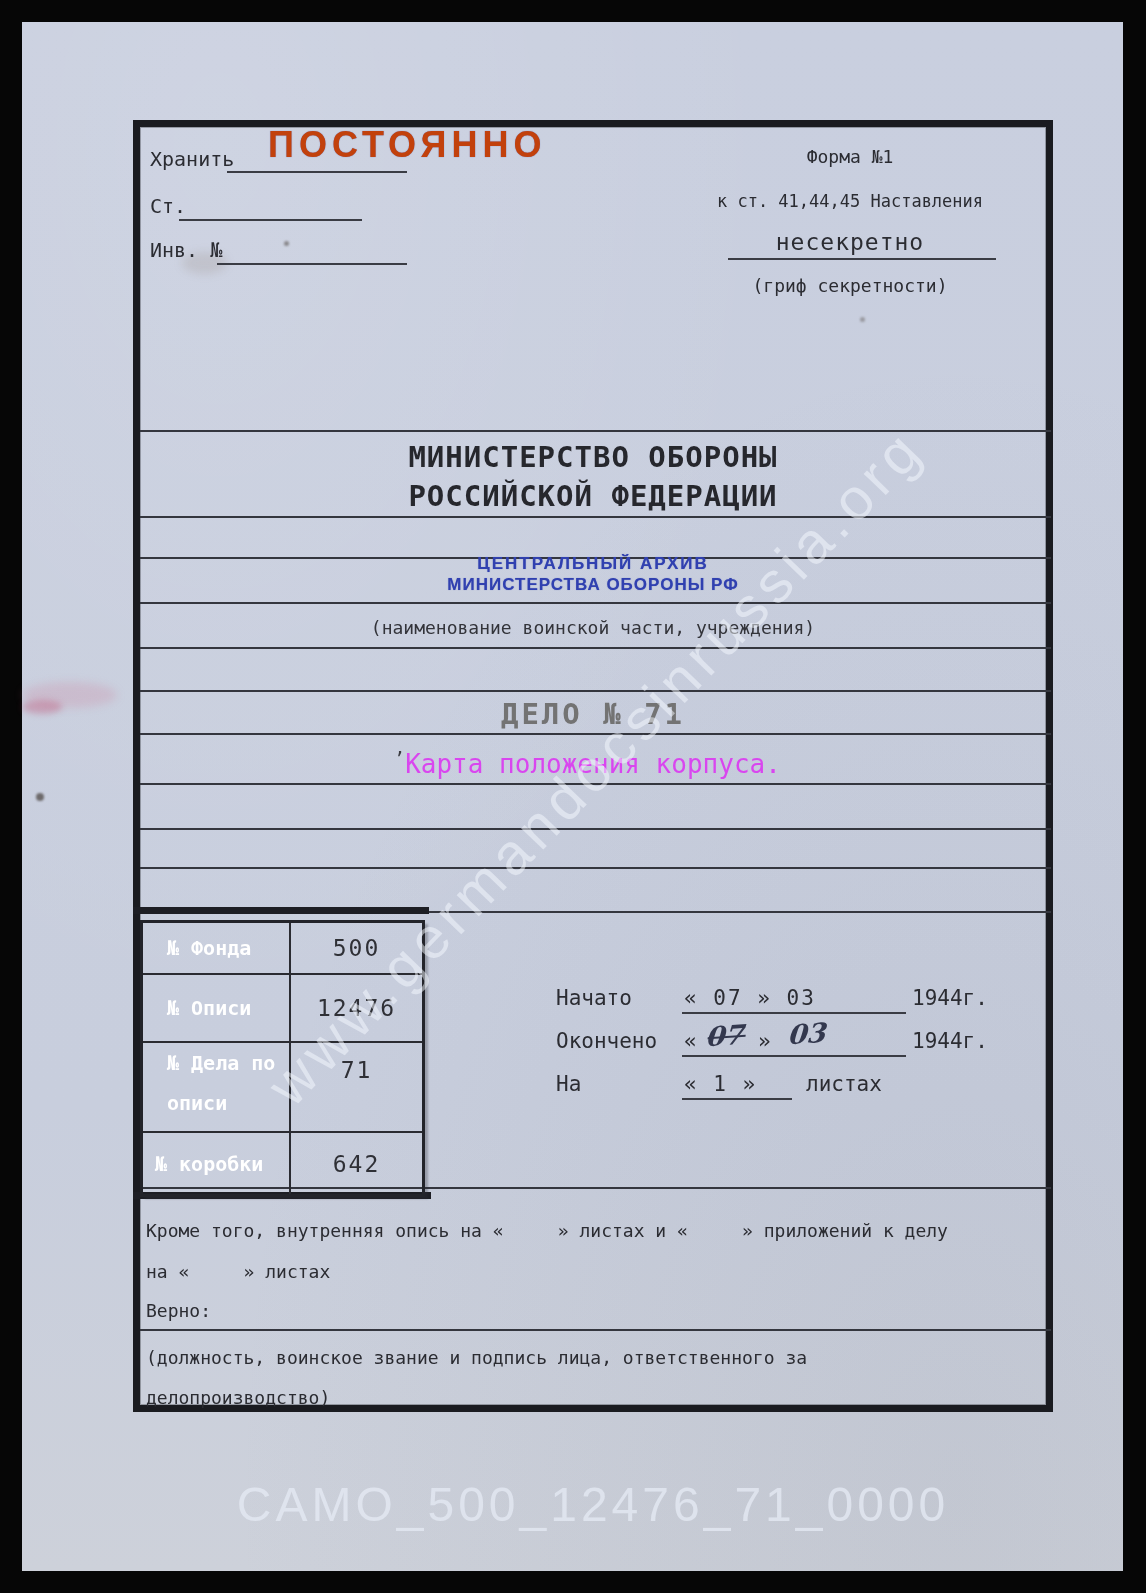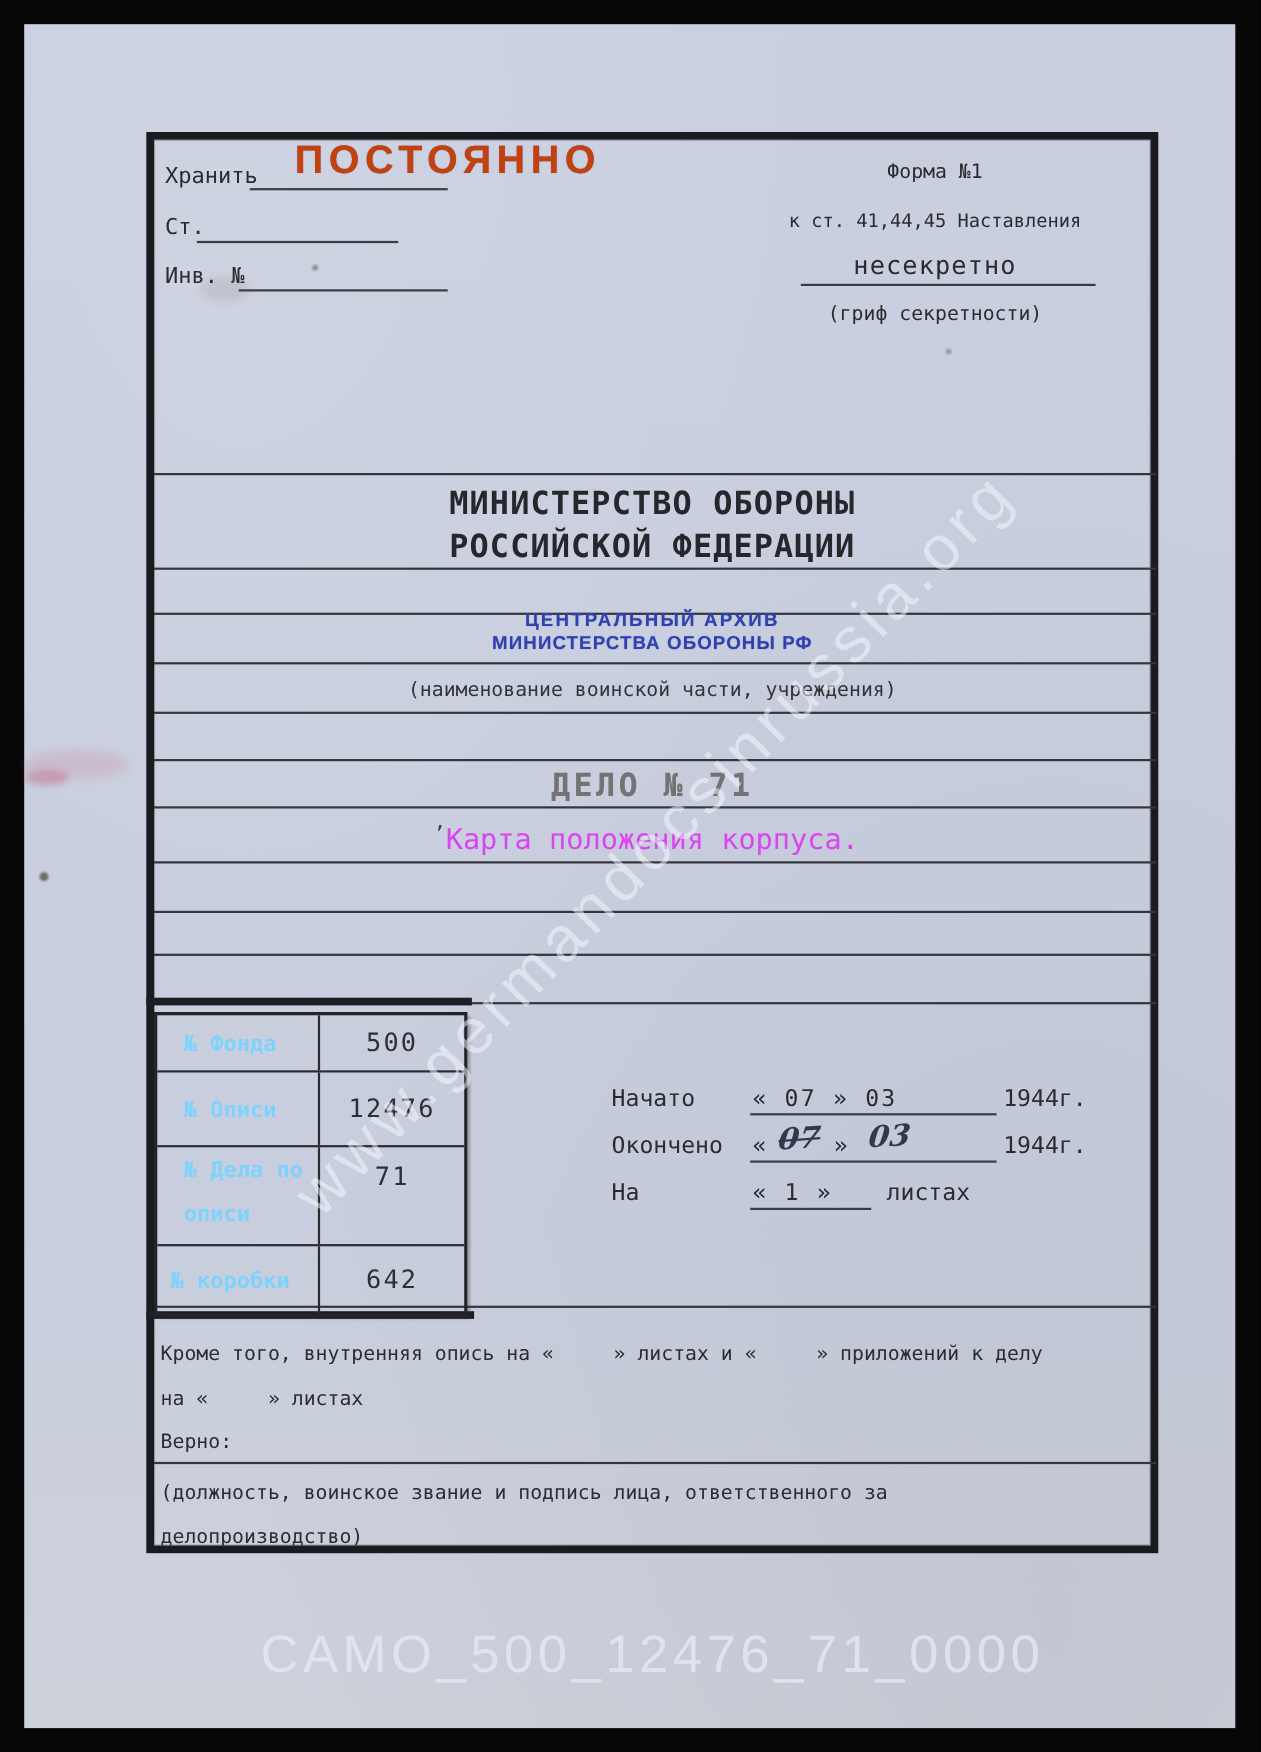--- a/index.html
+++ b/index.html
@@ -44,21 +44,21 @@
   .table{
     position:absolute;left:140px;top:920px;width:285px;
     border:3px solid #23242a;box-sizing:border-box;background:transparent;
     box-shadow:4px 3px 2px -1px rgba(45,47,56,0.30);
   }
   .trow{display:flex;border-bottom:2px solid #2a2b31;}
   .trow:last-child{border-bottom:none;}
   .tlabel{
     width:148px;border-right:2px solid #2a2b31;box-sizing:border-box;
     padding-left:24px;display:flex;align-items:center;
-    font-weight:bold;font-size:20px;color:#7dd3fc;white-space:pre-line;line-height:40px;
+    font-weight:bold;font-size:20px;color:#ffffff;white-space:pre-line;line-height:40px;
   }
   .tvalue{
     flex:1;display:flex;align-items:center;justify-content:center;
     font-size:23px;color:#2f3036;letter-spacing:2px;
   }
   .dates-label{font-size:21px;}
   .hand{
     position:absolute;font-family:"DejaVu Serif",serif;font-style:italic;font-weight:bold;
     font-size:27px;color:#33384e;transform:skewX(-10deg) rotate(-4deg);
   }

